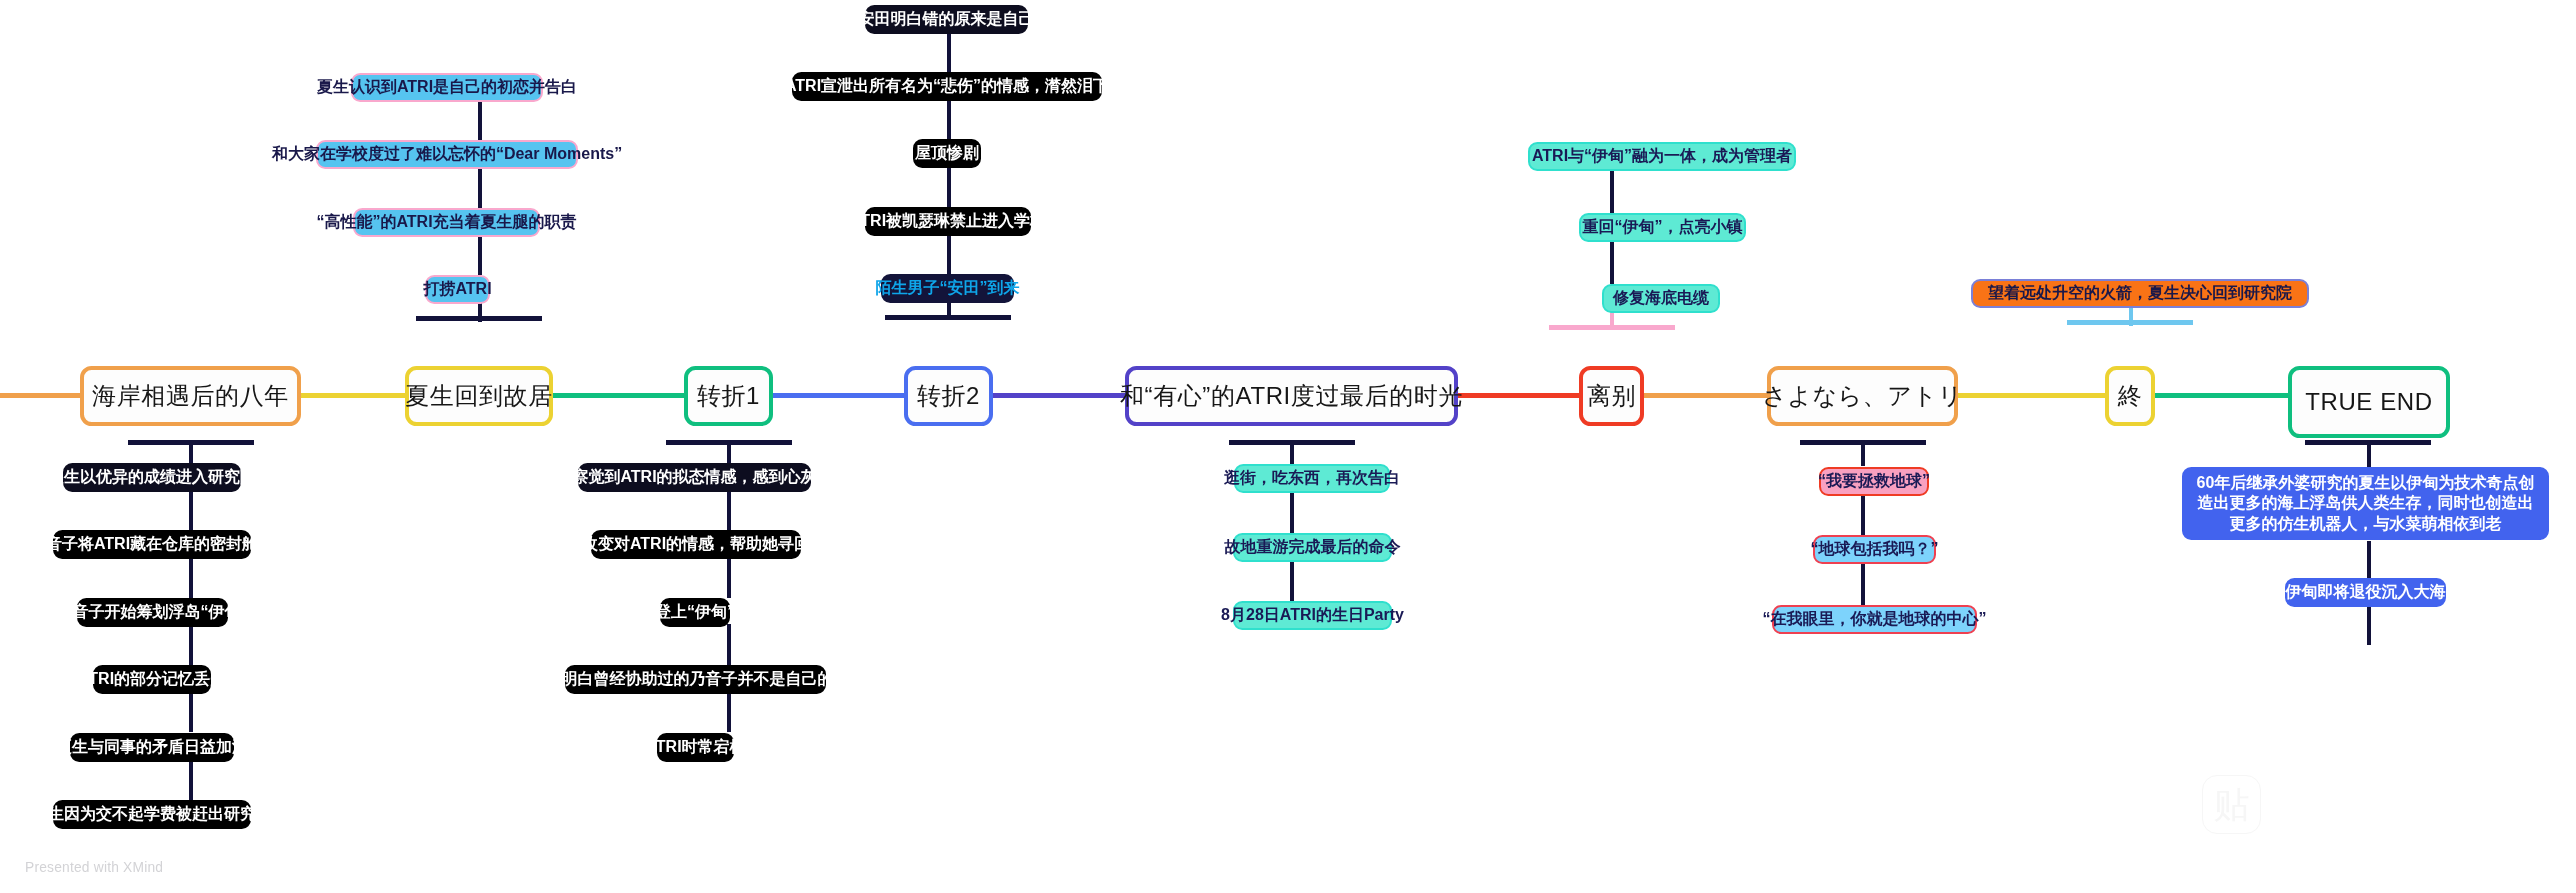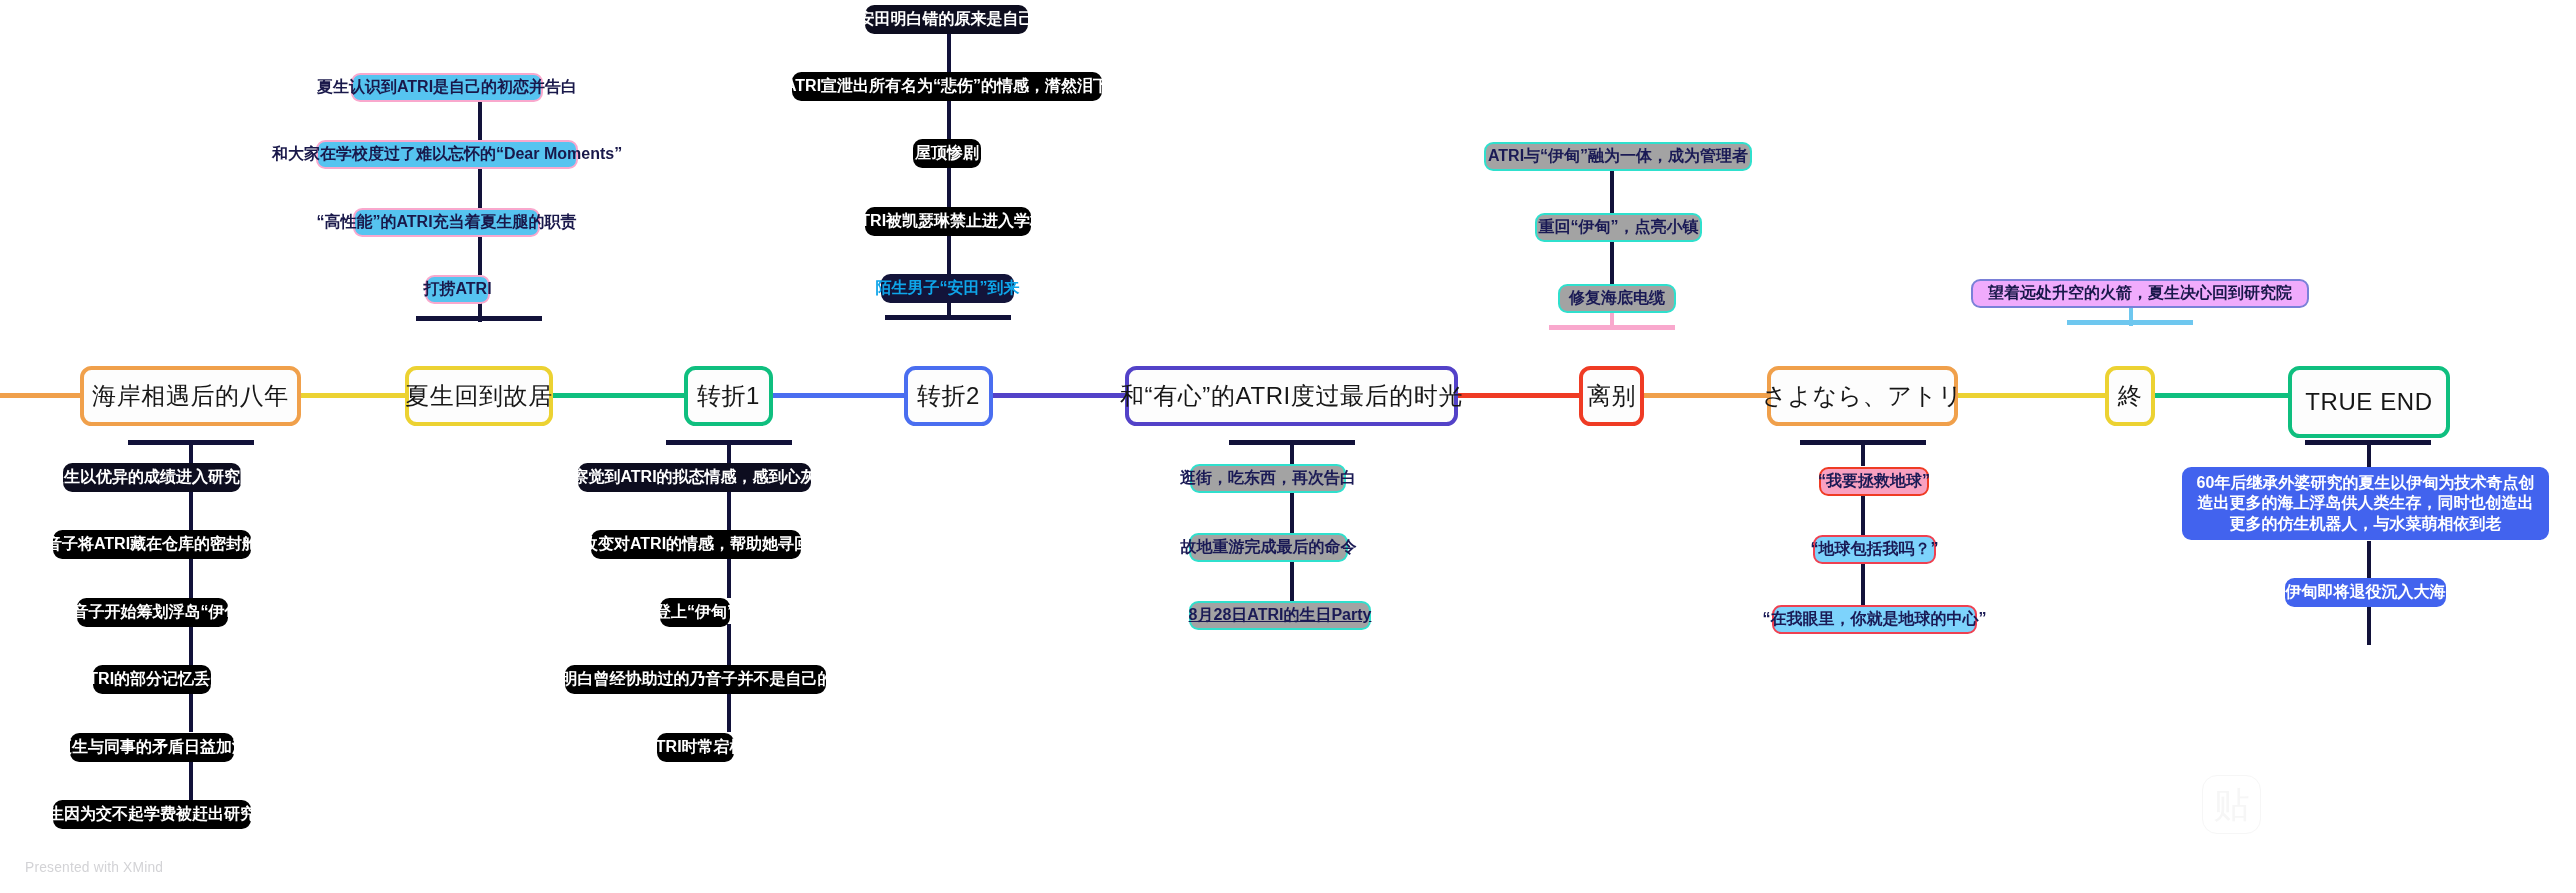--- a/index.html
+++ b/index.html
@@ -47,22 +47,22 @@
     padding:2.3px 8px;
     z-index:6;
   }
   .chip.multiline{white-space:normal;}
 
   
   .chip-dark{background:#0d0d1f;border-color:#0d0d1f;color:#ffffff;}
   .chip-black{background:#000000;border-color:#000000;color:#ffffff;}
   .chip-navy{background:#13143a;border-color:#13143a;color:#0ea5e9;}
   .chip-sky{background:#56c4f0;border-color:#f9a8cd;color:#19184a;}
-  .chip-sky-b{background:#f0abfc;border-color:#7a80d8;color:#19184a;}
-  .chip-pink-cy{background:#a3a3a3;border-color:#2fe0cd;color:#1a1a55;}
+  .chip-sky-b{background:#f97316;border-color:#7a80d8;color:#19184a;}
+  .chip-pink-cy{background:#5eead4;border-color:#2fe0cd;color:#1a1a55;margin-left:44px;}
   .chip-pink-rd{background:#f9a0c0;border-color:#ef3b24;color:#1a1a55;}
   .chip-pink-rd2{background:#7dd3fc;border-color:#ef4050;color:#1a1a55;}
   .chip-blue{background:#4263ee;border-color:#4263ee;color:#ffffff;}
 
   
   .vline{position:absolute;width:4px;z-index:4;}
   .tline{position:absolute;height:4.6px;z-index:4;}
 
   
   #footer{
@@ -139,21 +139,21 @@
     <div class="chip chip-black" style="left: 865px; top: 207px; width: 166px;">ATRI被凯瑟琳禁止进入学校</div>
     <div class="chip chip-navy" style="left: 881px; top: 274px; width: 133px;">陌生男子“安田”到来</div>
     <div class="vline" style="left: 947px; top: 31px; height: 41px; background: rgb(18, 18, 58);"></div>
     <div class="vline" style="left: 947px; top: 99px; height: 41px; background: rgb(18, 18, 58);"></div>
     <div class="vline" style="left: 947px; top: 166px; height: 41px; background: rgb(18, 18, 58);"></div>
     <div class="vline" style="left: 947px; top: 233px; height: 41px; background: rgb(18, 18, 58);"></div>
     <div class="tline" style="left: 885px; top: 315px; width: 126px; background: rgb(18, 18, 58);"></div>
     <div class="vline" style="left: 947px; background: rgb(18, 18, 58); top: 300px; height: 19.5px;"></div>
     <div class="chip chip-pink-cy" style="left: 1190px; top: 464px; width: 156px;">逛街，吃东西，再次告白</div>
     <div class="chip chip-pink-cy" style="left: 1189px; top: 533px; width: 159px;">故地重游完成最后的命令</div>
-    <div class="chip chip-pink-cy" style="left: 1189px; top: 601px; width: 182px; text-decoration: underline;">8月28日ATRI的生日Party</div>
+    <div class="chip chip-pink-cy" style="left: 1189px; top: 601px; width: 159px;">8月28日ATRI的生日Party</div>
     <div class="vline" style="left: 1290px; top: 491px; height: 42px; background: rgb(18, 18, 58);"></div>
     <div class="vline" style="left: 1290px; top: 559px; height: 42px; background: rgb(18, 18, 58);"></div>
     <div class="tline" style="left: 1229px; top: 440px; width: 126px; background: rgb(18, 18, 58);"></div>
     <div class="vline" style="left: 1290px; background: rgb(18, 18, 58); top: 440px; height: 24px;"></div>
     <div class="chip chip-pink-cy" style="left: 1484px; top: 142px; width: 268px;">ATRI与“伊甸”融为一体，成为管理者</div>
     <div class="chip chip-pink-cy" style="left: 1535px; top: 213px; width: 167px;">重回“伊甸”，点亮小镇</div>
     <div class="chip chip-pink-cy" style="left: 1558px; top: 284px; width: 118px;">修复海底电缆</div>
     <div class="vline" style="left: 1610px; top: 169px; height: 45px; background: rgb(18, 18, 58);"></div>
     <div class="vline" style="left: 1610px; top: 240px; height: 44px; background: rgb(18, 18, 58);"></div>
     <div class="tline" style="left: 1549px; top: 325px; width: 126px; background: rgb(249, 168, 205);"></div>

